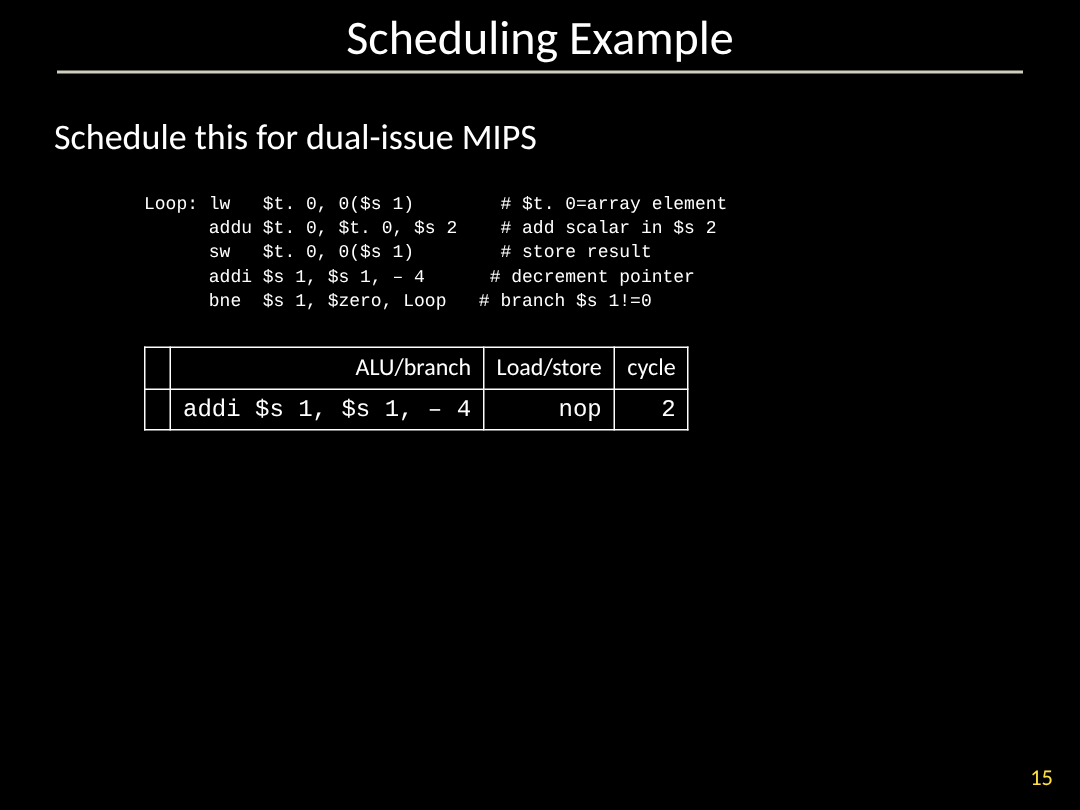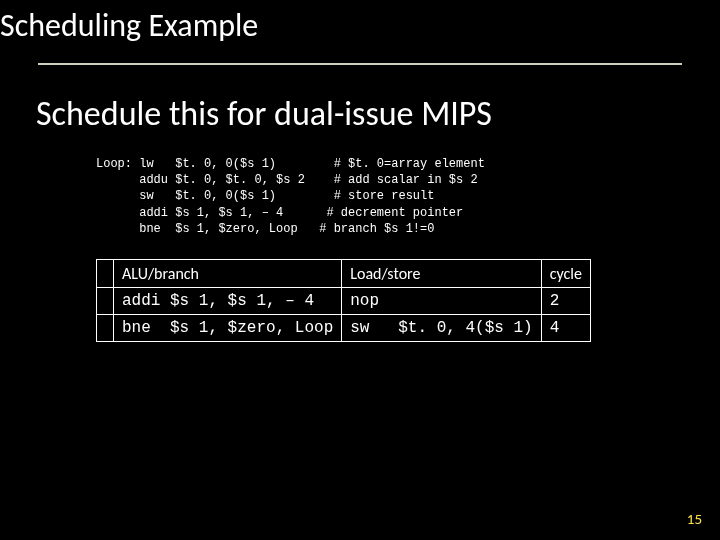--- a/index.html
+++ b/index.html
@@ -1,22 +1,22 @@
 <!DOCTYPE html>
 <html><head>
 <meta charset="utf-8">
 <style>
   html,body{margin:0;padding:0;width:720px;height:540px;background:#000;color:#fff;font-family:Calibri,Arial,sans-serif;overflow:hidden}
   .slide{position:relative;width:720px;height:540px}
-  .title{font-size:32px;text-align:left;padding-top:6px;padding-bottom:18px;color:#fff}
+  .title{font-size:32px;text-align:center;padding-top:6px;padding-bottom:2px;color:#fff}
   .hr{height:2px;background:#cfcfbf;margin:0 38px}
-  .subtitle{font-size:34px;color:#fff;margin:28px 0 0 36px}
+  .subtitle{font-size:24px;color:#fff;margin:28px 0 0 36px}
   .code{font-family:"Courier New",monospace;font-size:12px;color:#fff;white-space:pre;margin:22px 0 0 96px;line-height:1.35}
   table{border-collapse:collapse;margin:22px 0 0 96px;font-family:"Courier New",monospace;font-size:16px;color:#fff}
-  th,td{border:1px solid #fff;padding:4px 8px;text-align:left;vertical-align:top;white-space:pre}
+  th,td{border:1px solid #fff;padding:4px 8px;text-align:right;vertical-align:top;white-space:pre}
   th{font-family:Calibri,Arial,sans-serif;font-size:16px;font-weight:normal}
   td.lbl{font-family:Calibri,Arial,sans-serif}
   .pagenum{position:absolute;right:18px;bottom:12px;font-size:15px;color:#fde047}
 </style>
 </head>
 <body>
 
 <div class="slide">
   <div class="title">Scheduling Example</div>
   <div class="hr"></div>
@@ -33,22 +33,16 @@
       <th>ALU/branch</th>
       <th>Load/store</th>
       <th>cycle</th>
     </tr>
     <tr>
       <td class="lbl"></td>
       <td>addi $s 1, $s 1, – 4</td>
       <td>nop</td>
       <td>2</td>
     </tr>
-    <tr>
-      <td class="lbl"></td>
-      <td>bne  $s 1, $zero, Loop</td>
-      <td>sw   $t. 0, 4($s 1)</td>
-      <td>4</td>
-    </tr>
   </tbody>
     </table>
   <div class="pagenum">15</div>
 </div>
 
 </body></html>

